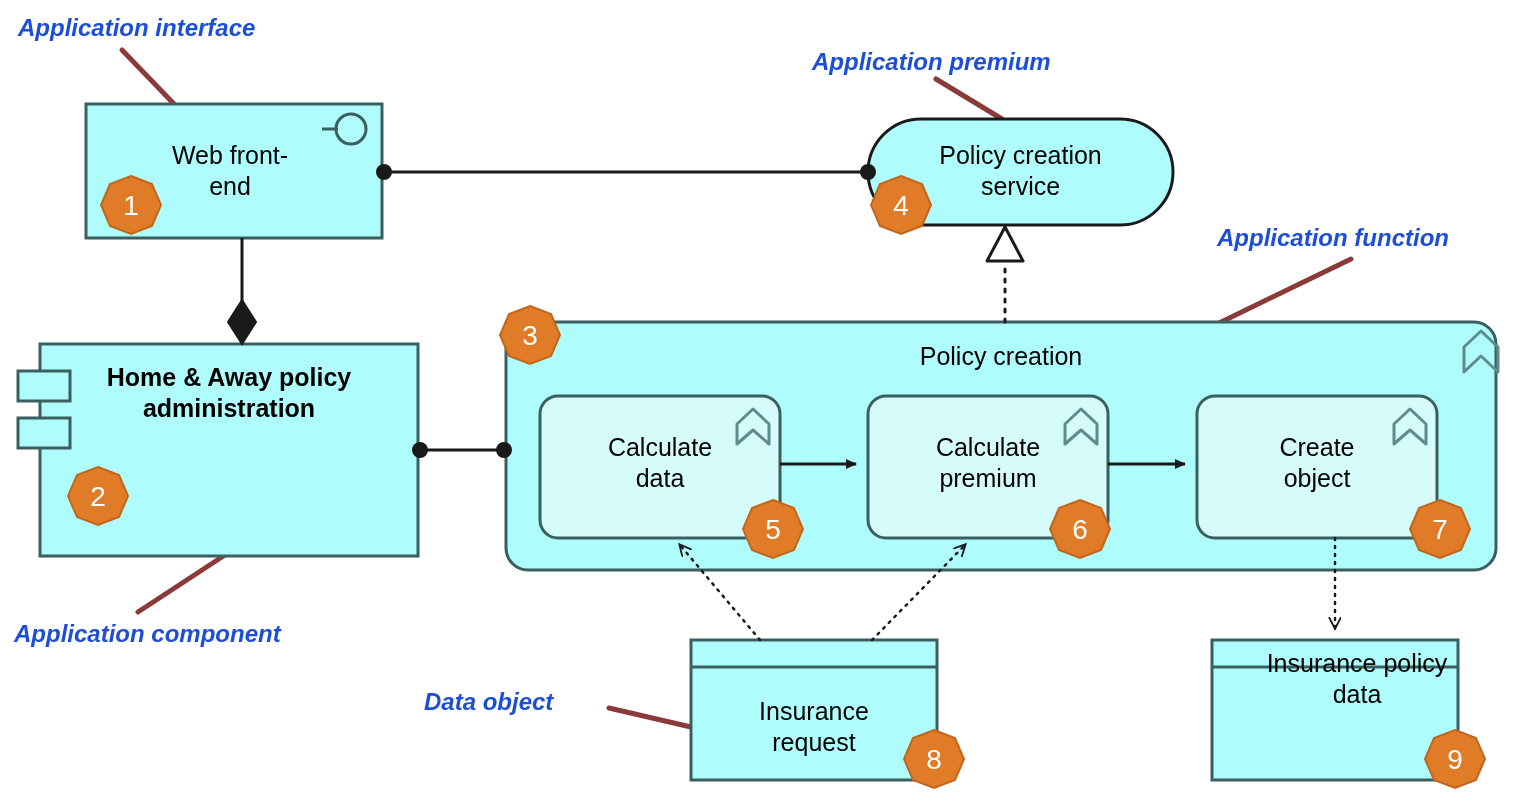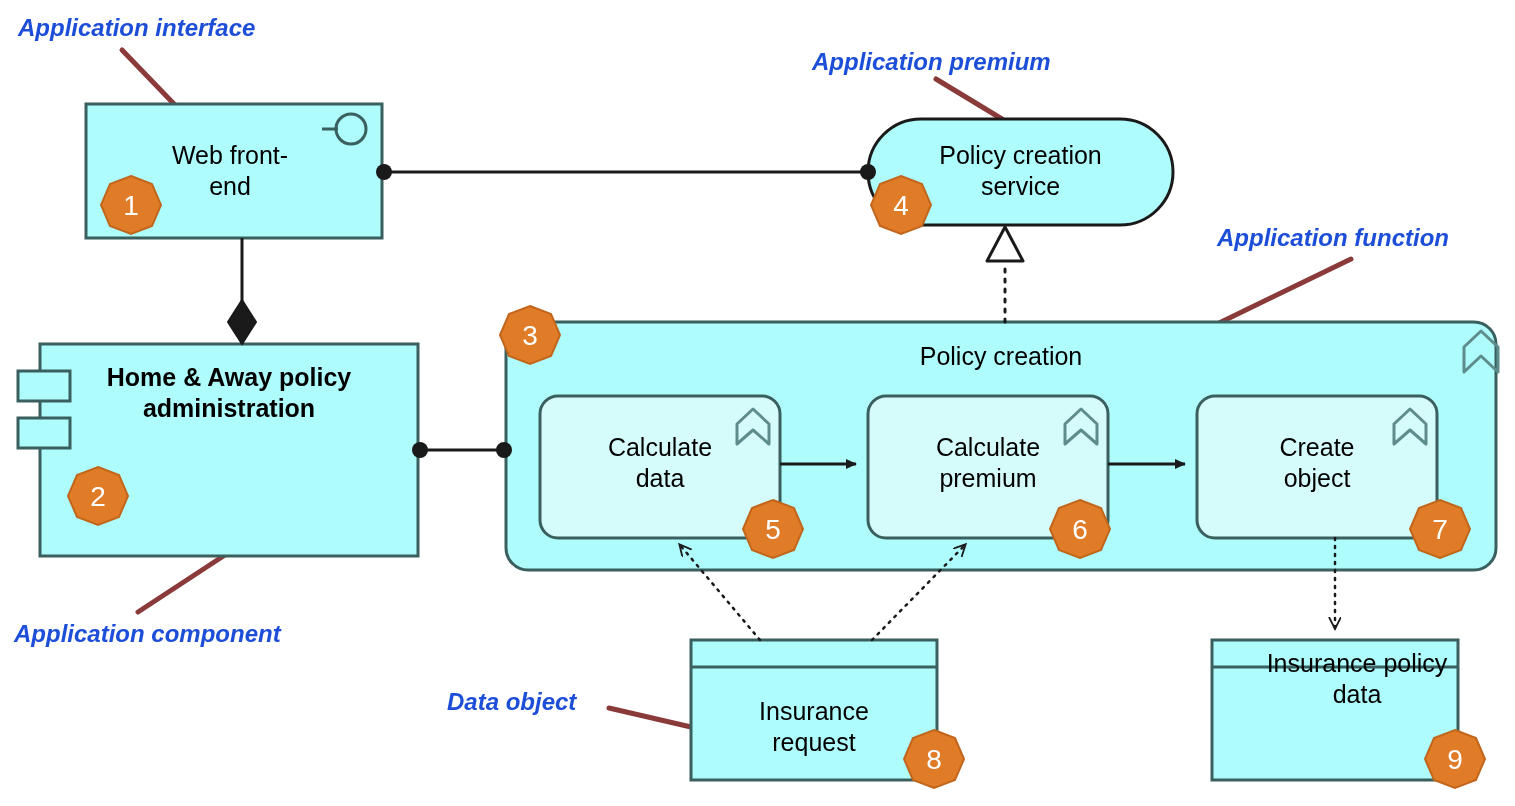--- a/index.html
+++ b/index.html
@@ -180,21 +180,21 @@
       <polygon points="1440,500 1461,508 1470,529 1461,550 1440,558 1419,550 1410,529 1419,508" fill="#E07B28" stroke="#C2661C" stroke-width="2"></polygon>
       <polygon points="934,730 955,738 964,759 955,780 934,788 913,780 904,759 913,738" fill="#E07B28" stroke="#C2661C" stroke-width="2"></polygon>
       <polygon points="1455,730 1476,738 1485,759 1476,780 1455,788 1434,780 1425,759 1434,738" fill="#E07B28" stroke="#C2661C" stroke-width="2"></polygon>
     </g>
   </svg>
 
   <div class="anno-text" style="left:18px; top:14px;">Application interface</div>
   <div class="anno-text" style="left:812px; top:48px;">Application premium</div>
   <div class="anno-text" style="left:1217px; top:224px;">Application function</div>
   <div class="anno-text" style="left:14px; top:620px;">Application component</div>
-  <div class="anno-text" style="left:447px; top:688px;text-align:center;">Data object</div>
+  <div class="anno-text" style="left:424px; top:688px;text-align:center;">Data object</div>
 
   <div class="node-label" style="left:92px; top:140px; width:276px;">
     <div>Web front-</div>
     <div>end</div>
   </div>
   <div class="badge-num" style="left:101px; top:192px; width:60px;">1</div>
 
   <div class="node-label" style="left:48px; top:362px; width:362px;font-weight:bold;">
     <div>Home &amp; Away policy</div>
     <div>administration</div>

